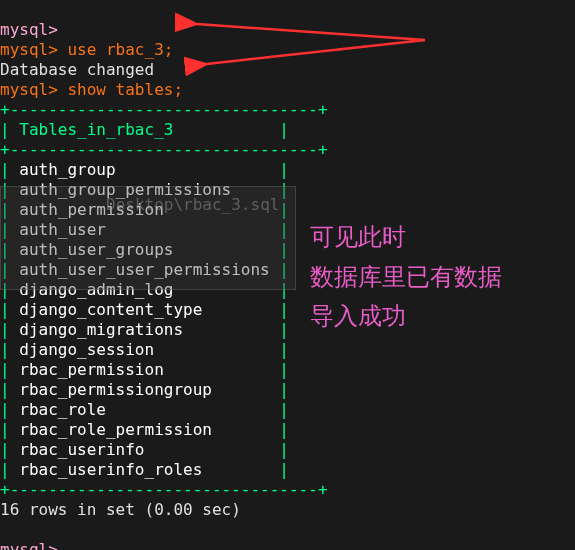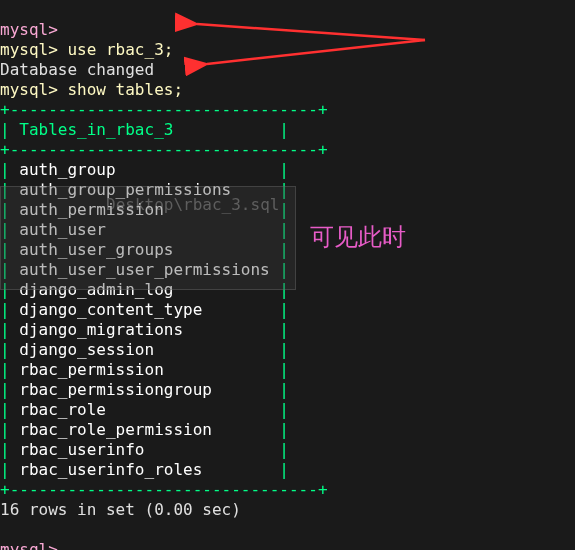--- a/index.html
+++ b/index.html
@@ -19,21 +19,21 @@
       position: relative;
       padding: 0;
     }
     .terminal {
       white-space: pre;
     }
     .prompt {
       color: #f9a8d4;
     }
     .command {
-      color: #fef9c3;
+      color: #f97316;
       margin-top: 12px;
     }
     .ghost-overlay {
       position: absolute;
       color: #707070;
       z-index: -1;
     }
     .response {
       color: #e0e0e0;
     }
@@ -109,20 +109,22 @@
 <span class="table-row">| <span class="table-cell">rbac_userinfo_roles       </span> |</span></div><span class="header-border">+--------------------------------+</span>
 <span class="result-line">16 rows in set (0.00 sec)</span>
 
 <span class="prompt">mysql&gt; </span>
 </div>
 
 <span class="ghost-overlay" style="top: 195px; left: 106px;">Desktop\rbac_3.sql</span>
 
 <div class="annotation">
   <div>可见此时</div>
+  <div>数据库里已有数据</div>
+  <div>导入成功</div>
 </div>
 
 <div class="arrow-container">
   <svg width="260" height="70" viewBox="0 0 260 70">
     <defs>
       <marker id="arrowhead" markerWidth="10" markerHeight="8" refX="1" refY="4" orient="auto">
         <polygon points="10 0, 0 4, 10 8" fill="#ff3030"></polygon>
       </marker>
     </defs>
     <line x1="250" y1="30" x2="22" y2="14" stroke="#ff3030" stroke-width="2.5" marker-end="url(#arrowhead)"></line>

